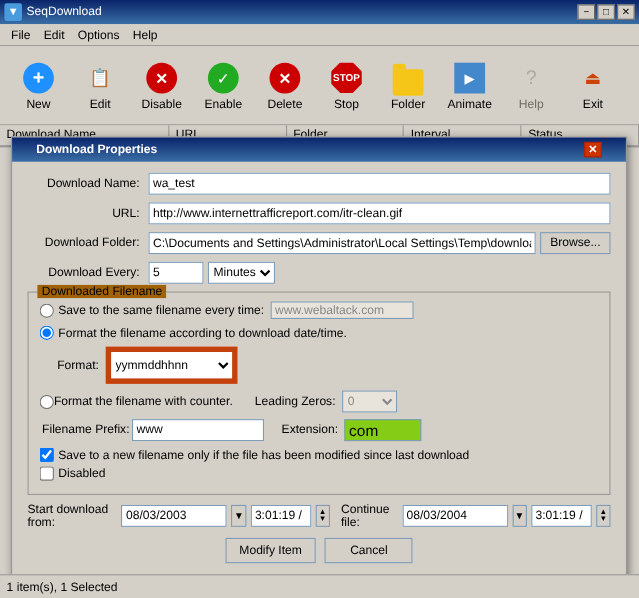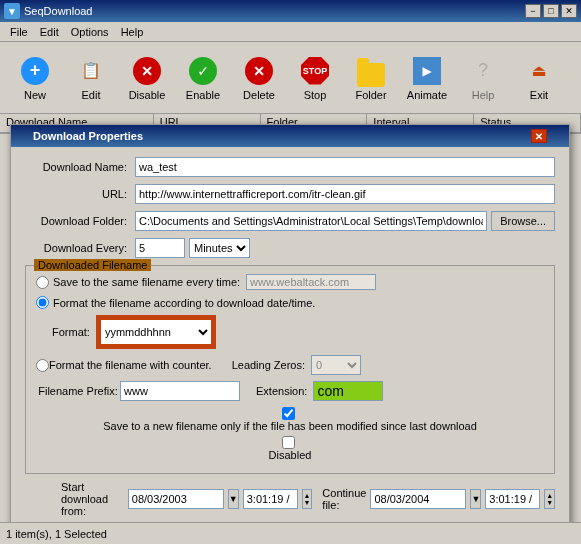--- a/index.html
+++ b/index.html
@@ -396,40 +396,38 @@
       border: 1px solid #7f9db9;
       background: #84cc16;
       font-size: 14px;
       padding: 1px 3px;
     }
 
     .checkbox-row {
       display: flex;
       align-items: center;
       margin-bottom: 4px;
-      flex-direction: column;
     }
     .checkbox-row input[type=checkbox] {
       margin-right: 4px;
     }
     .checkbox-label {
       font-size: 11px;
     }
 
     
     .date-row {
       display: flex;
       align-items: center;
       margin-top: 6px;
       margin-bottom: 8px;
       gap: 4px;
     }
     .date-label {
       font-size: 11px;
-      margin-left: 36px;
     }
     .date-input {
       height: 20px;
       border: 1px solid #7f9db9;
       background: white;
       font-size: 11px;
       padding: 1px 3px;
       width: 96px;
     }
     .date-dropdown {

